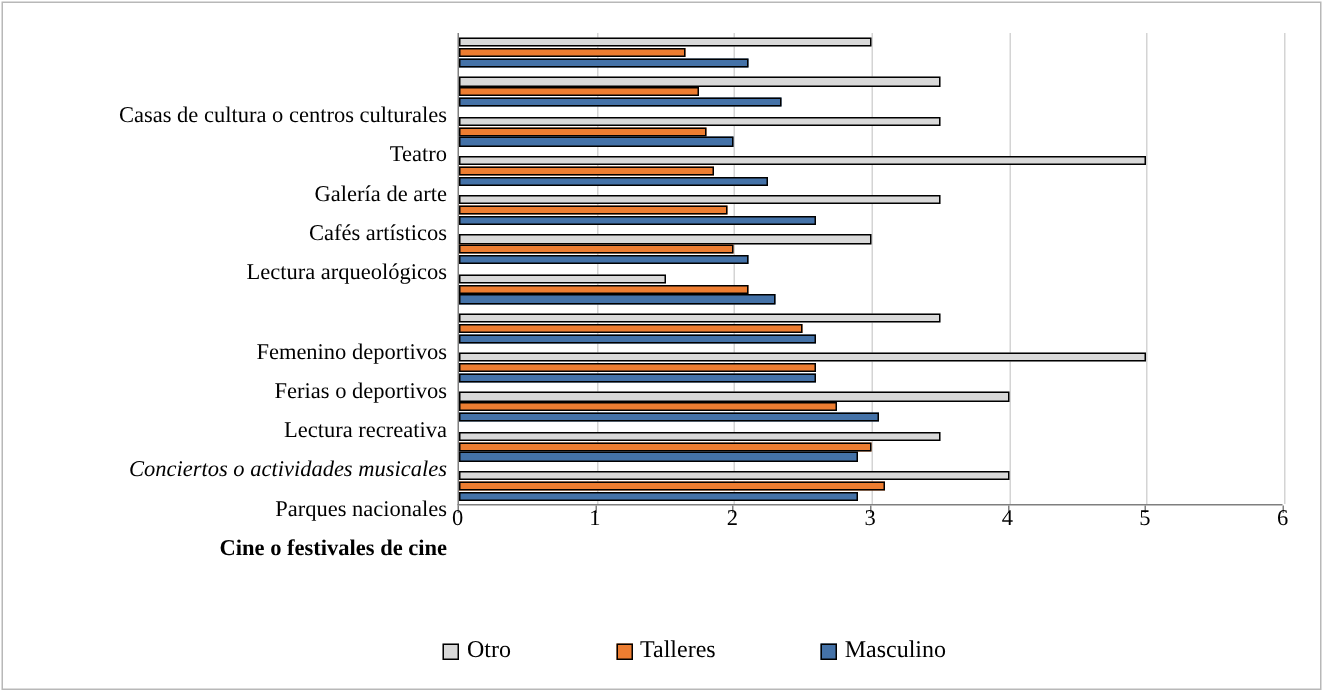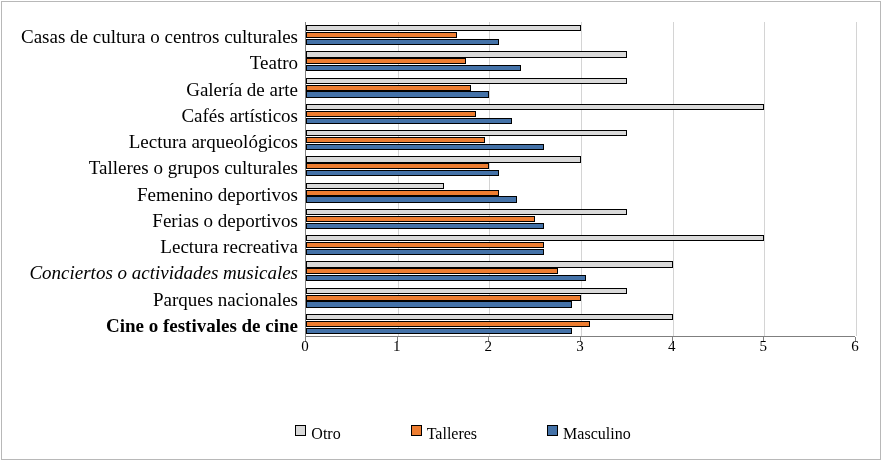--- a/index.html
+++ b/index.html
@@ -49,24 +49,25 @@
     box-sizing: border-box;
   }
   .bar.otro { background: #d9d9d9; }
   .bar.femenino { background: #ed7d31; }
   .bar.masculino { background: #4472a8; }
 
   .cat-label {
     position: absolute;
     right: 0;
     text-align: right;
-    font-size: 19px;
+    font-size: 15px;
     line-height: 1;
     white-space: nowrap;
     color: #000000;
+    margin-top: 43px;
   }
   #cat-labels {
     position: absolute;
     left: 0;
     top: 20px;
     width: 296px;
     height: 315px;
   }
   #x-ticks {
     position: absolute;
@@ -105,20 +106,21 @@
     right: 0;
     top: 423px;
     display: flex;
     justify-content: center;
     align-items: center;
     gap: 26px;
     font-size: 16px;
   }
   .legend-item {
     display: flex;
+    align-items: center;
     gap: 5px;
     white-space: nowrap;
     margin-left: 44px;
   }
   .legend-swatch {
     width: 11px;
     height: 11px;
     border: 1px solid #000000;
     box-sizing: border-box;
     display: inline-block;
@@ -129,21 +131,20 @@
 
 <div id="chart-frame">
 
   <div id="cat-labels">
       <div class="cat-label" style="top: 293.875px; font-weight: bold;">Cine o festivales de cine</div>
       <div class="cat-label" style="top: 267.625px;">Parques nacionales</div>
       <div class="cat-label" style="top: 241.375px; font-style: italic;">Conciertos o actividades musicales</div>
       <div class="cat-label" style="top: 215.125px;">Lectura recreativa</div>
       <div class="cat-label" style="top: 188.875px;">Ferias o deportivos</div>
       <div class="cat-label" style="top: 162.625px;">Femenino deportivos</div>
-      <div class="cat-label" style="top: 136.375px;">Talleres o grupos culturales</div>
       <div class="cat-label" style="top: 110.125px;">Lectura arqueológicos</div>
       <div class="cat-label" style="top: 83.875px;">Cafés artísticos</div>
       <div class="cat-label" style="top: 57.625px;">Galería de arte</div>
       <div class="cat-label" style="top: 31.375px;">Teatro</div>
       <div class="cat-label" style="top: 5.125px;">Casas de cultura o centros culturales</div>
     </div>
 
   <div id="plot-area">
     <div id="gridlines">
         <div class="gridline" style="left: 91.6667px;"></div>

